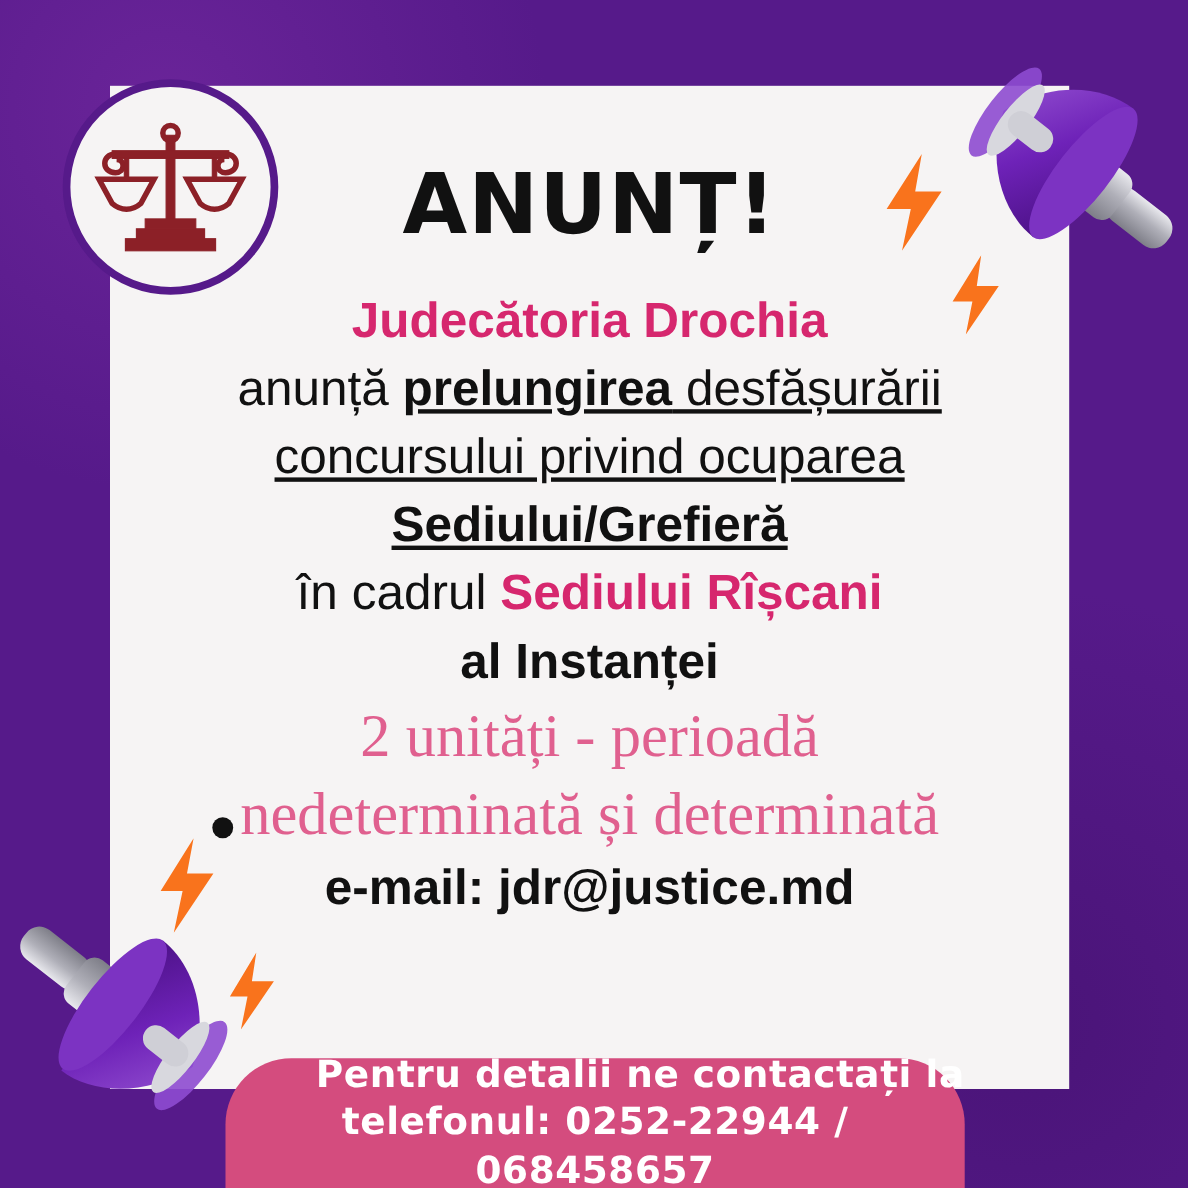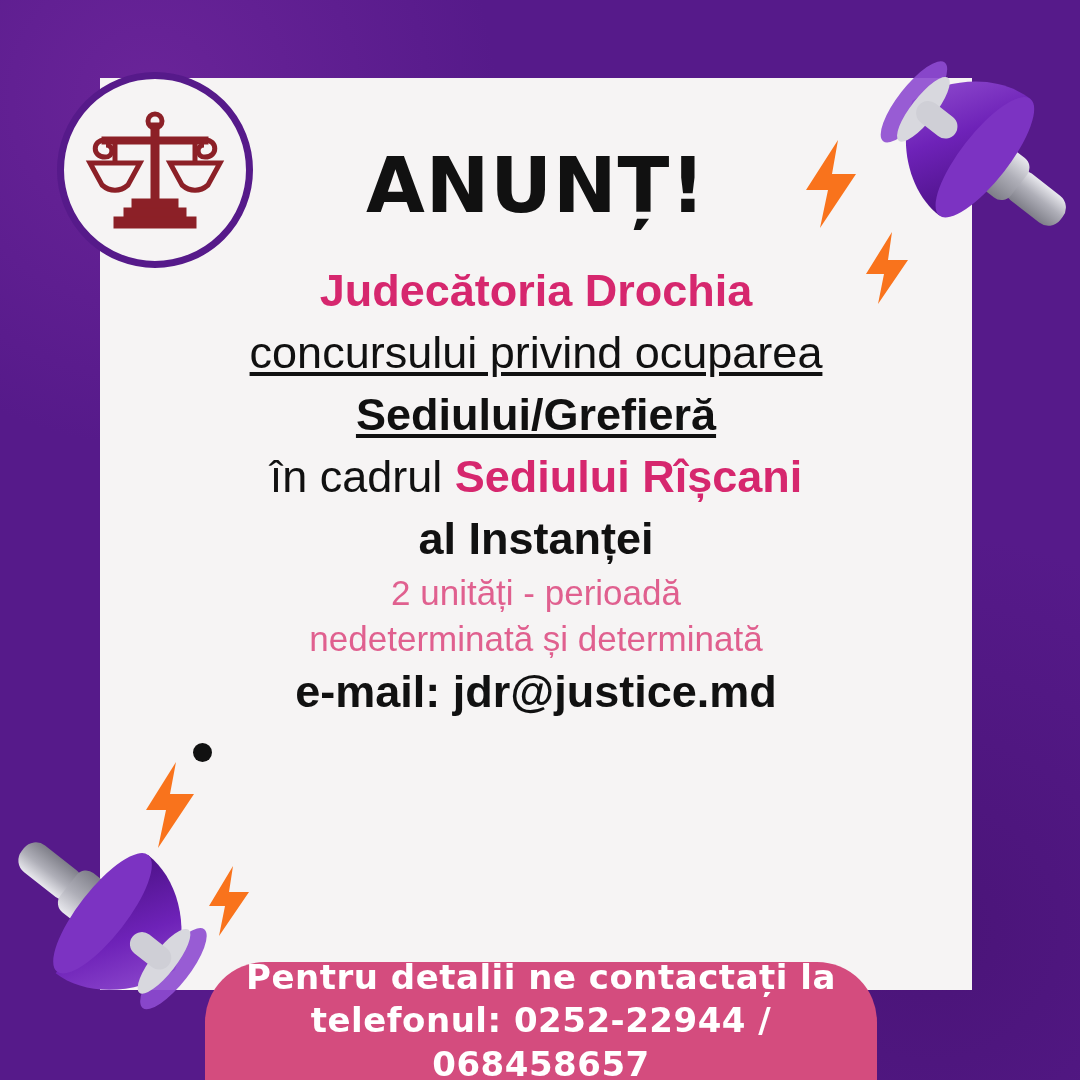--- a/index.html
+++ b/index.html
@@ -137,22 +137,22 @@
   .pink {
     color: #D6276E;
     font-weight: bold;
     margin-top: 36px;
   }
   .b { font-weight: bold; }
   .u { text-decoration: underline; text-underline-offset: 4px; }
 
   .pink-small {
     color: #E0608F;
-    font-family: Liberation Sans, sans-serif;
-    font-size: 35px;
+    font-family: Liberation Serif, serif;
+    font-size: 55px;
     line-height: 1.3;
     display: block;
   }
   .email {
     display: block;
     font-family: "Liberation Sans", sans-serif;
     font-weight: bold;
     font-size: 45px;
     color: #111111;
   }
@@ -162,21 +162,21 @@
     position: absolute;
     left: 205px;
     bottom: 0px;
     width: 672px;
     height: 118px;
     background: #D44C7E;
     border-radius: 60px 60px 0 0;
     z-index: 8;
     display: flex;
     flex-direction: column;
-    align-items: center;
+    align-items: flex-end;
     justify-content: center;
     text-align: center;
   }
   .banner-line {
     font-family: "DejaVu Sans", sans-serif;
     font-weight: bold;
     color: #FFFFFF;
     font-size: 34px;
     line-height: 1.28;
     letter-spacing: 0.5px;
@@ -298,20 +298,21 @@
         <path d="M28 0 L4 40 H20 L14 70 L44 26 H24 Z" fill="#F9731C"></path>
       </svg>
   </span>
   <span class="dot-black"></span>
 
   <div class="content">
     <div class="title">ANUNȚ!</div>
 
     <div class="body-text">
       <span class="line pink">Judecătoria Drochia</span>
+      <span class="line"><span>anunță </span><span class="b u">prelungirea</span><span class="u"> desfășurării</span></span>
       <span class="line u">concursului privind ocuparea</span>
       <span class="line b u">Sediului/Grefieră</span>
       <span class="line"><span>în cadrul </span><span class="pink">Sediului Rîșcani</span></span>
       <span class="line b">al Instanței</span>
       <span class="pink-small">2 unități - perioadă</span>
       <span class="pink-small">nedeterminată și determinată</span>
       <span class="email">e-mail: jdr@justice.md</span>
     </div>
   </div>
 

